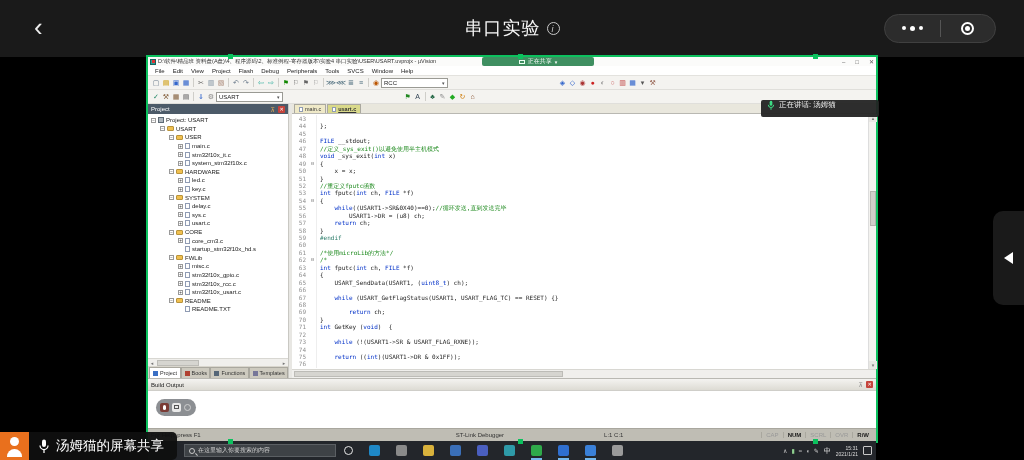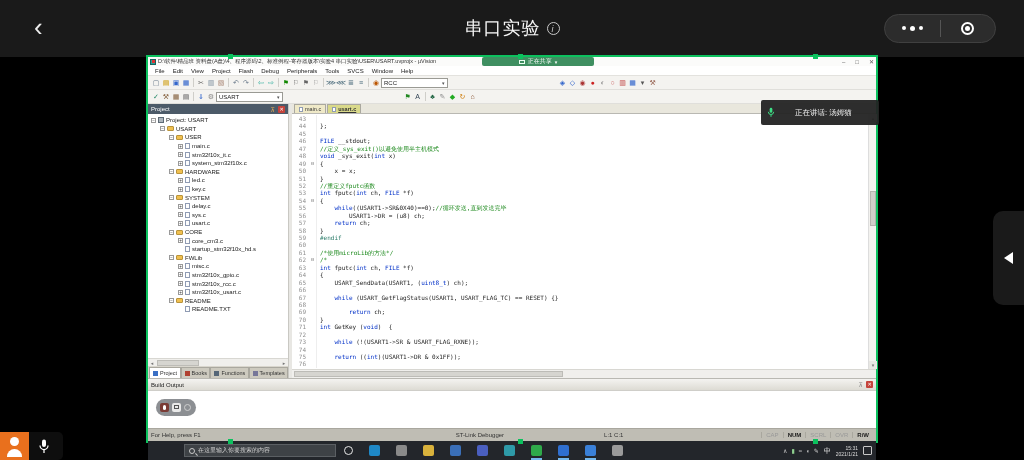--- a/index.html
+++ b/index.html
@@ -135,22 +135,22 @@
   .tapp.ring{background:transparent;border:1.5px solid #e8e8e8;border-radius:50%;width:9px;height:9px;}
   .tapp .ul{position:absolute;left:0;bottom:-4px;width:11px;height:2px;background:#76b9ed;}
   .ttray{position:absolute;right:4px;top:0;height:19px;display:flex;align-items:center;gap:5px;}
   .trico{font-size:6px;color:#c8c8c8;}
   .trico.batt{color:#8fd08f;}
   .ime{font-size:7px;color:#eee;}
   .tclock{text-align:right;color:#ddd;font-size:5px;line-height:6px;}
   .tnotif{width:9px;height:9px;border:1px solid #c8c8c8;border-radius:1px;}
 
   
-  .toast{position:absolute;left:761px;top:100px;height:25px;min-width:118px;background:rgba(35,35,35,.95);
-         border-radius:2px;display:flex;align-items:center;gap:20px;padding:0 6px;}
+  .toast{position:absolute;left:761px;top:100px;height:17px;min-width:118px;background:rgba(35,35,35,.95);
+         border-radius:2px;display:flex;align-items:flex-start;gap:4px;padding:0 6px;}
   .toast svg{flex:none;}
   .toast .ttext{font-size:7.5px;color:#f0f0f0;white-space:nowrap;}
   .side-tab{position:absolute;right:0;top:211px;width:31px;height:94px;background:#1a1a1a;border-radius:10px 0 0 10px;
             display:flex;align-items:center;justify-content:center;}
   .side-tab .tri{width:0;height:0;border-top:6px solid transparent;border-bottom:6px solid transparent;border-right:9px solid #fff;}
   .banner{position:absolute;left:0;top:432px;height:28px;display:flex;}
   .avatar{width:29px;height:28px;background:#e9701d;position:relative;flex:none;}
   .avatar .head{position:absolute;left:10px;top:5px;width:9px;height:9px;border-radius:50%;background:#fff;}
   .avatar .body{position:absolute;left:7px;bottom:3px;width:15px;height:8px;border-radius:8px 8px 0 0;background:#fff;}
   .bpill{height:28px;background:rgba(15,15,15,.95);border-radius:0 5px 5px 0;display:flex;align-items:center;gap:6px;padding:0 13px 0 9px;}
@@ -604,15 +604,16 @@
     <div class="avatar">
       <span class="head"></span>
       <span class="body"></span>
     </div>
     <div class="bpill">
       <svg width="12" height="17" viewBox="0 0 24 32">
         <rect x="8" y="2" width="8" height="15" rx="4" fill="#ffffff"></rect>
         <path d="M4 14a8 8 0 0 0 16 0" fill="none" stroke="#ffffff" stroke-width="2.5"></path>
         <line x1="12" y1="23" x2="12" y2="29" stroke="#ffffff" stroke-width="2.5"></line>
       </svg>
+      <span class="btext">汤姆猫的屏幕共享</span>
     </div>
   </div>
 </div>
 
 </body></html>

